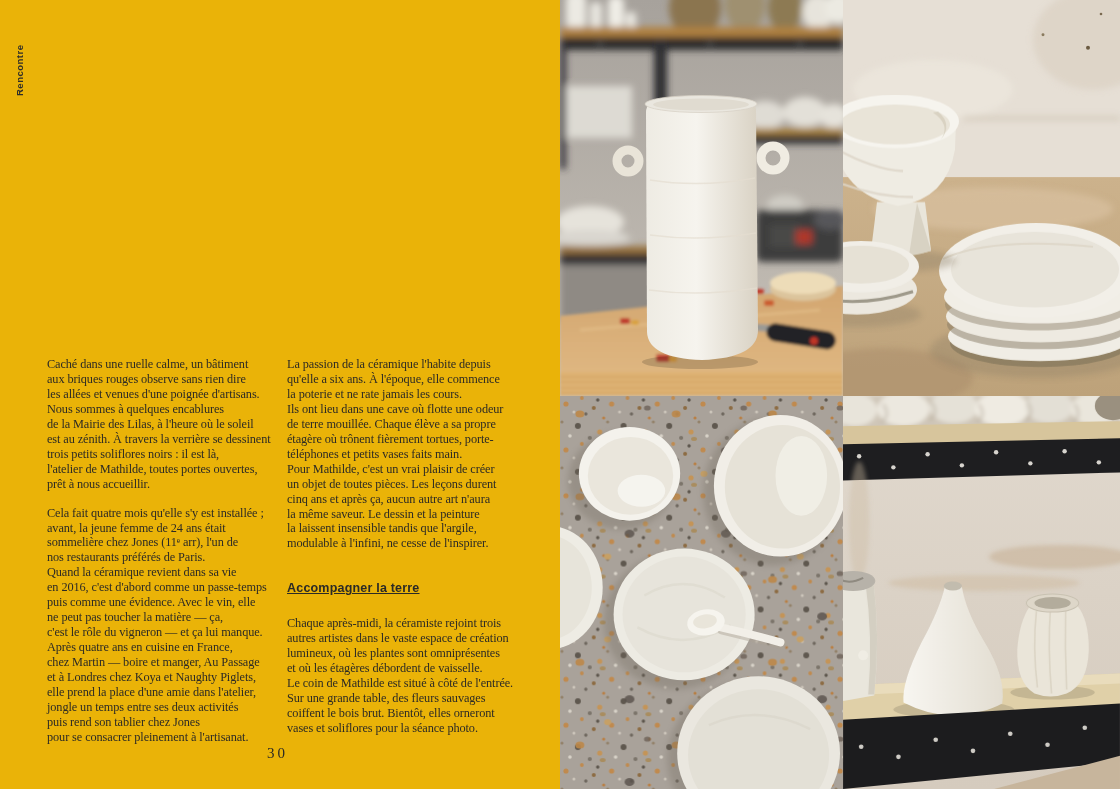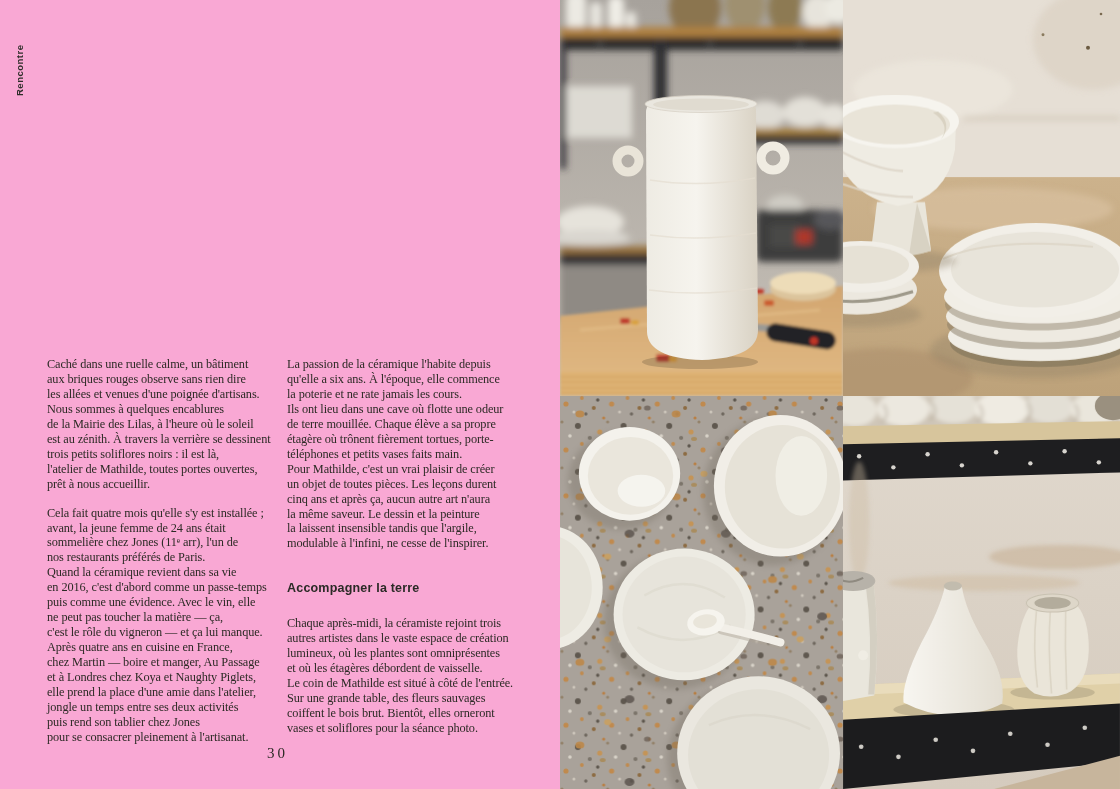--- a/index.html
+++ b/index.html
@@ -2,34 +2,34 @@
 <html><head>
 <meta charset="utf-8">
 <style>
   html,body { margin:0; padding:0; background:#8a8a8a; }
   .spread {
     position:relative; width:1120px; height:789px; display:flex;
     overflow:hidden; background:#fcfaef;
     font-family:"Liberation Serif", serif;
   }
   
-  .page-left { position:relative; flex:0 0 560px; width:560px; height:789px; background:#f9a8d4; }
+  .page-left { position:relative; flex:0 0 560px; width:560px; height:789px; background:#eab308; }
   .section-label {
     position:absolute; left:14px; top:96px;
     transform:rotate(-90deg); transform-origin:0 0;
     font-family:"Liberation Sans", sans-serif; font-weight:bold;
     font-size:9.5px; letter-spacing:0.5px; color:#2e2d29; white-space:nowrap;
   }
   .text-columns { position:absolute; top:357px; left:47px; display:flex; gap:26px; }
   .col { color:#2c2a25; font-size:12.3px; line-height:14.95px; letter-spacing:-0.1px; }
   .col-1 { width:214px; } .col-2 { width:230px; }
   .col p { margin:0 0 14px 0; white-space:pre; }
   .subheading {
     font-family:"Liberation Sans", sans-serif; font-size:12.5px; font-weight:bold;
-    color:#2b2a26; letter-spacing:0.2px; margin:30px 0 20px 0; white-space:pre;
+    color:#2b2a26; letter-spacing:0.2px; margin:30px 0 20px 0; white-space:pre;text-decoration:underline;
   }
   .page-number { position:absolute; left:267px; top:745px; font-size:15px; letter-spacing:3px; color:#2c2a25; }
   
   .photo-grid { width:560px; height:789px; display:grid; grid-template-columns:283px 277px; grid-template-rows:396px 393px; }
   .photo-grid figure { margin:0; padding:0; overflow:hidden; position:relative; }
   .photo-grid svg { display:block; width:100%; height:100%; }
 </style>
 </head>
 <body>
 

